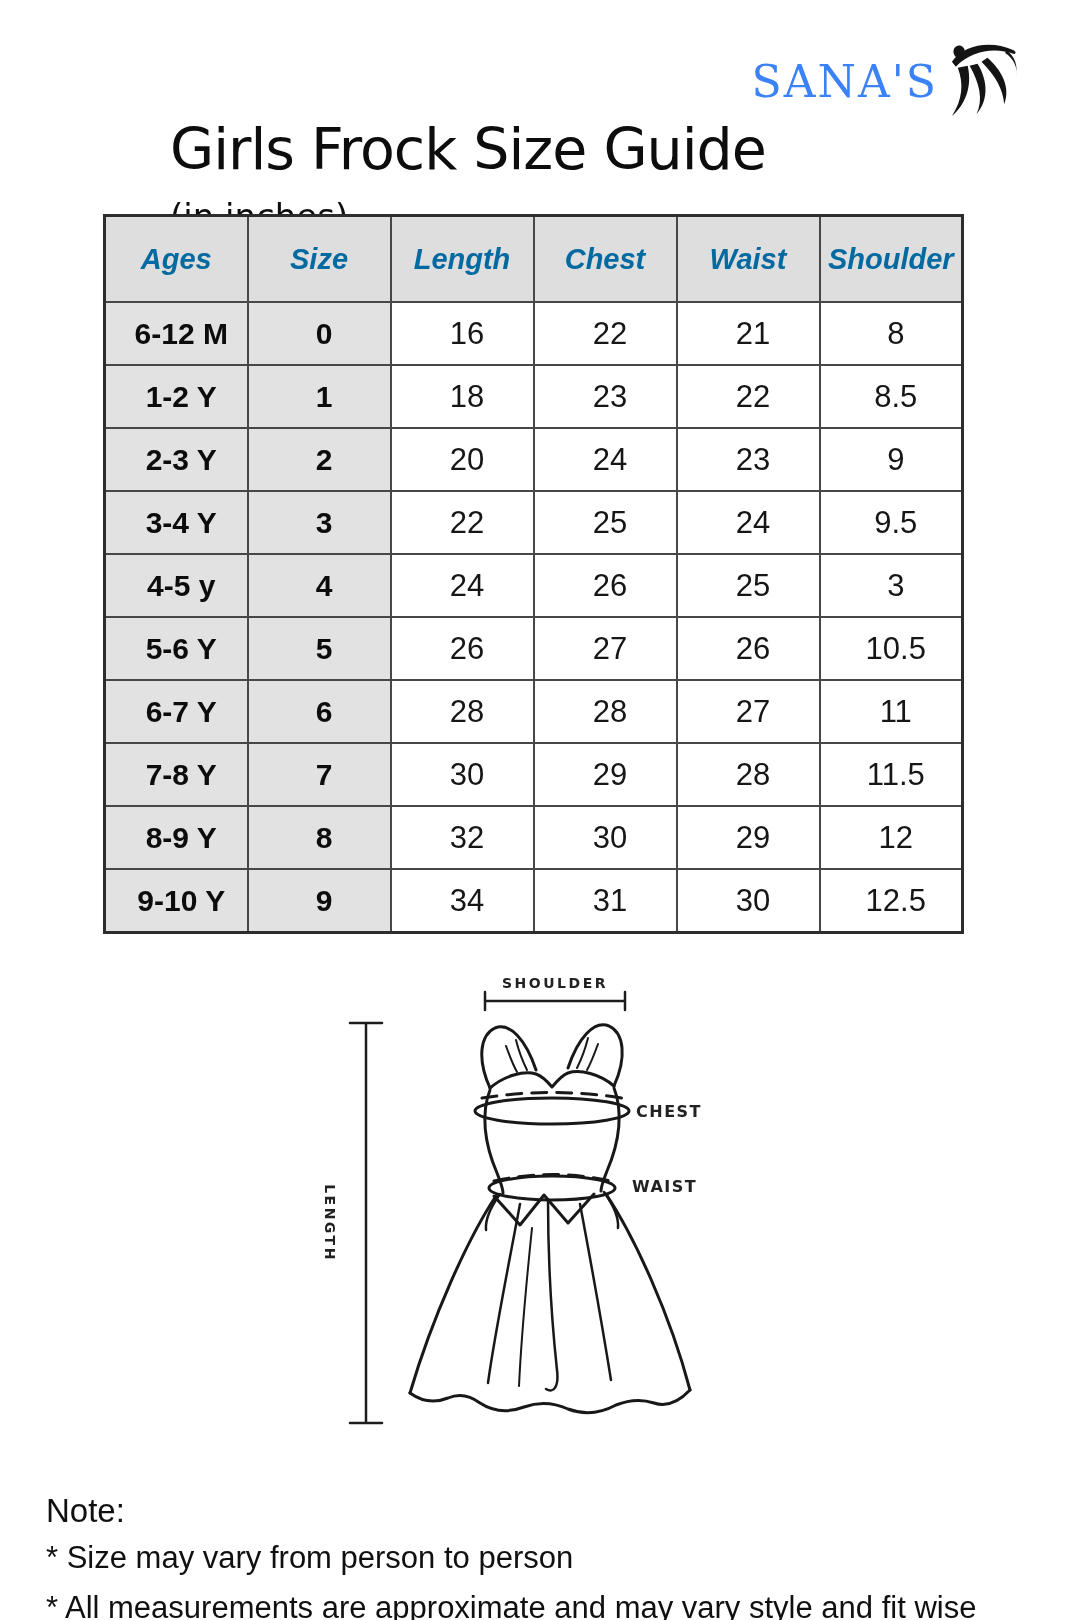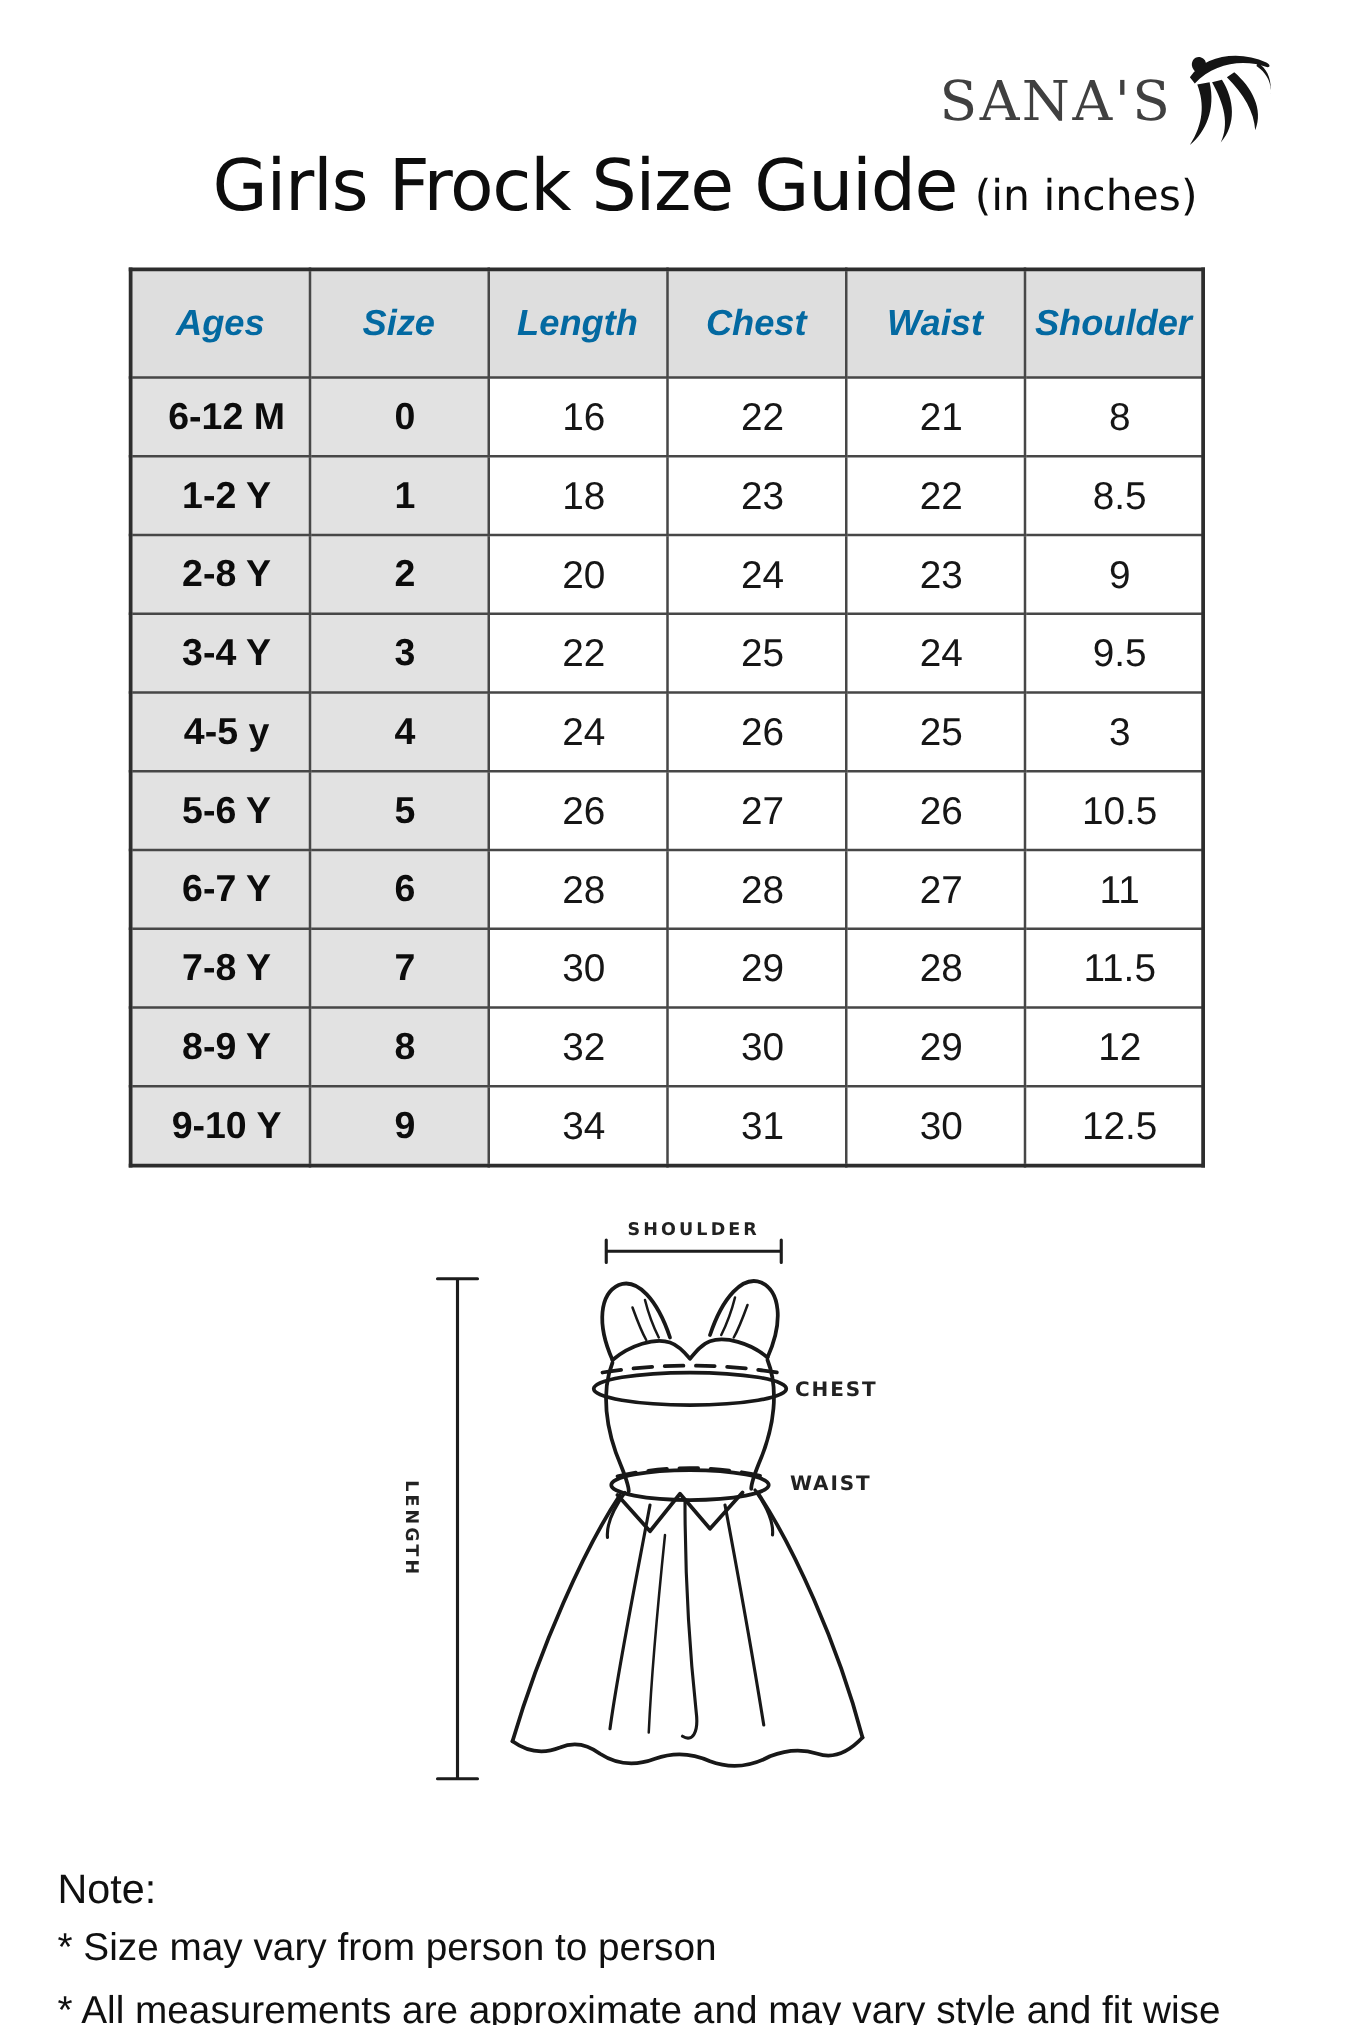--- a/index.html
+++ b/index.html
@@ -12,29 +12,29 @@
     overflow:hidden;
   }
 
   
   .brand{
     position:absolute;top:40px;right:62px;
     display:flex;align-items:center;gap:6px;
   }
   .brand-name{
     font-family:"DejaVu Serif","Liberation Serif",serif;
-    font-size:44px;letter-spacing:2px;color:#404040;
+    font-size:44px;letter-spacing:2px;color:#3b82f6;
     line-height:1;
   }
   .brand-icon{width:74px;height:84px;display:block;}
 
   
   .title-row{
     position:absolute;left:170px;top:116px;
-    display:flex;align-items:baseline;gap:14px;white-space:nowrap;
+    display:flex;align-items:baseline;gap:14px;white-space:nowrap;flex-direction:column;
   }
   .title-main{
     font-family:"DejaVu Sans","Liberation Sans",sans-serif;
     font-size:57px;color:#0d0d0d;letter-spacing:-1px;
   }
   .title-unit{
     font-family:"DejaVu Sans","Liberation Sans",sans-serif;
     font-size:34px;color:#0d0d0d;
   }
 
@@ -121,21 +121,21 @@
         </tr>
         <tr>
           <td class="label-cell">1-2 Y</td>
           <td class="label-cell">1</td>
           <td>18</td>
           <td>23</td>
           <td>22</td>
           <td>8.5</td>
         </tr>
         <tr>
-          <td class="label-cell">2-8 Y</td>
+          <td class="label-cell">2-3 Y</td>
           <td class="label-cell">2</td>
           <td>20</td>
           <td>24</td>
           <td>23</td>
           <td>9</td>
         </tr>
         <tr>
           <td class="label-cell">3-4 Y</td>
           <td class="label-cell">3</td>
           <td>22</td>

